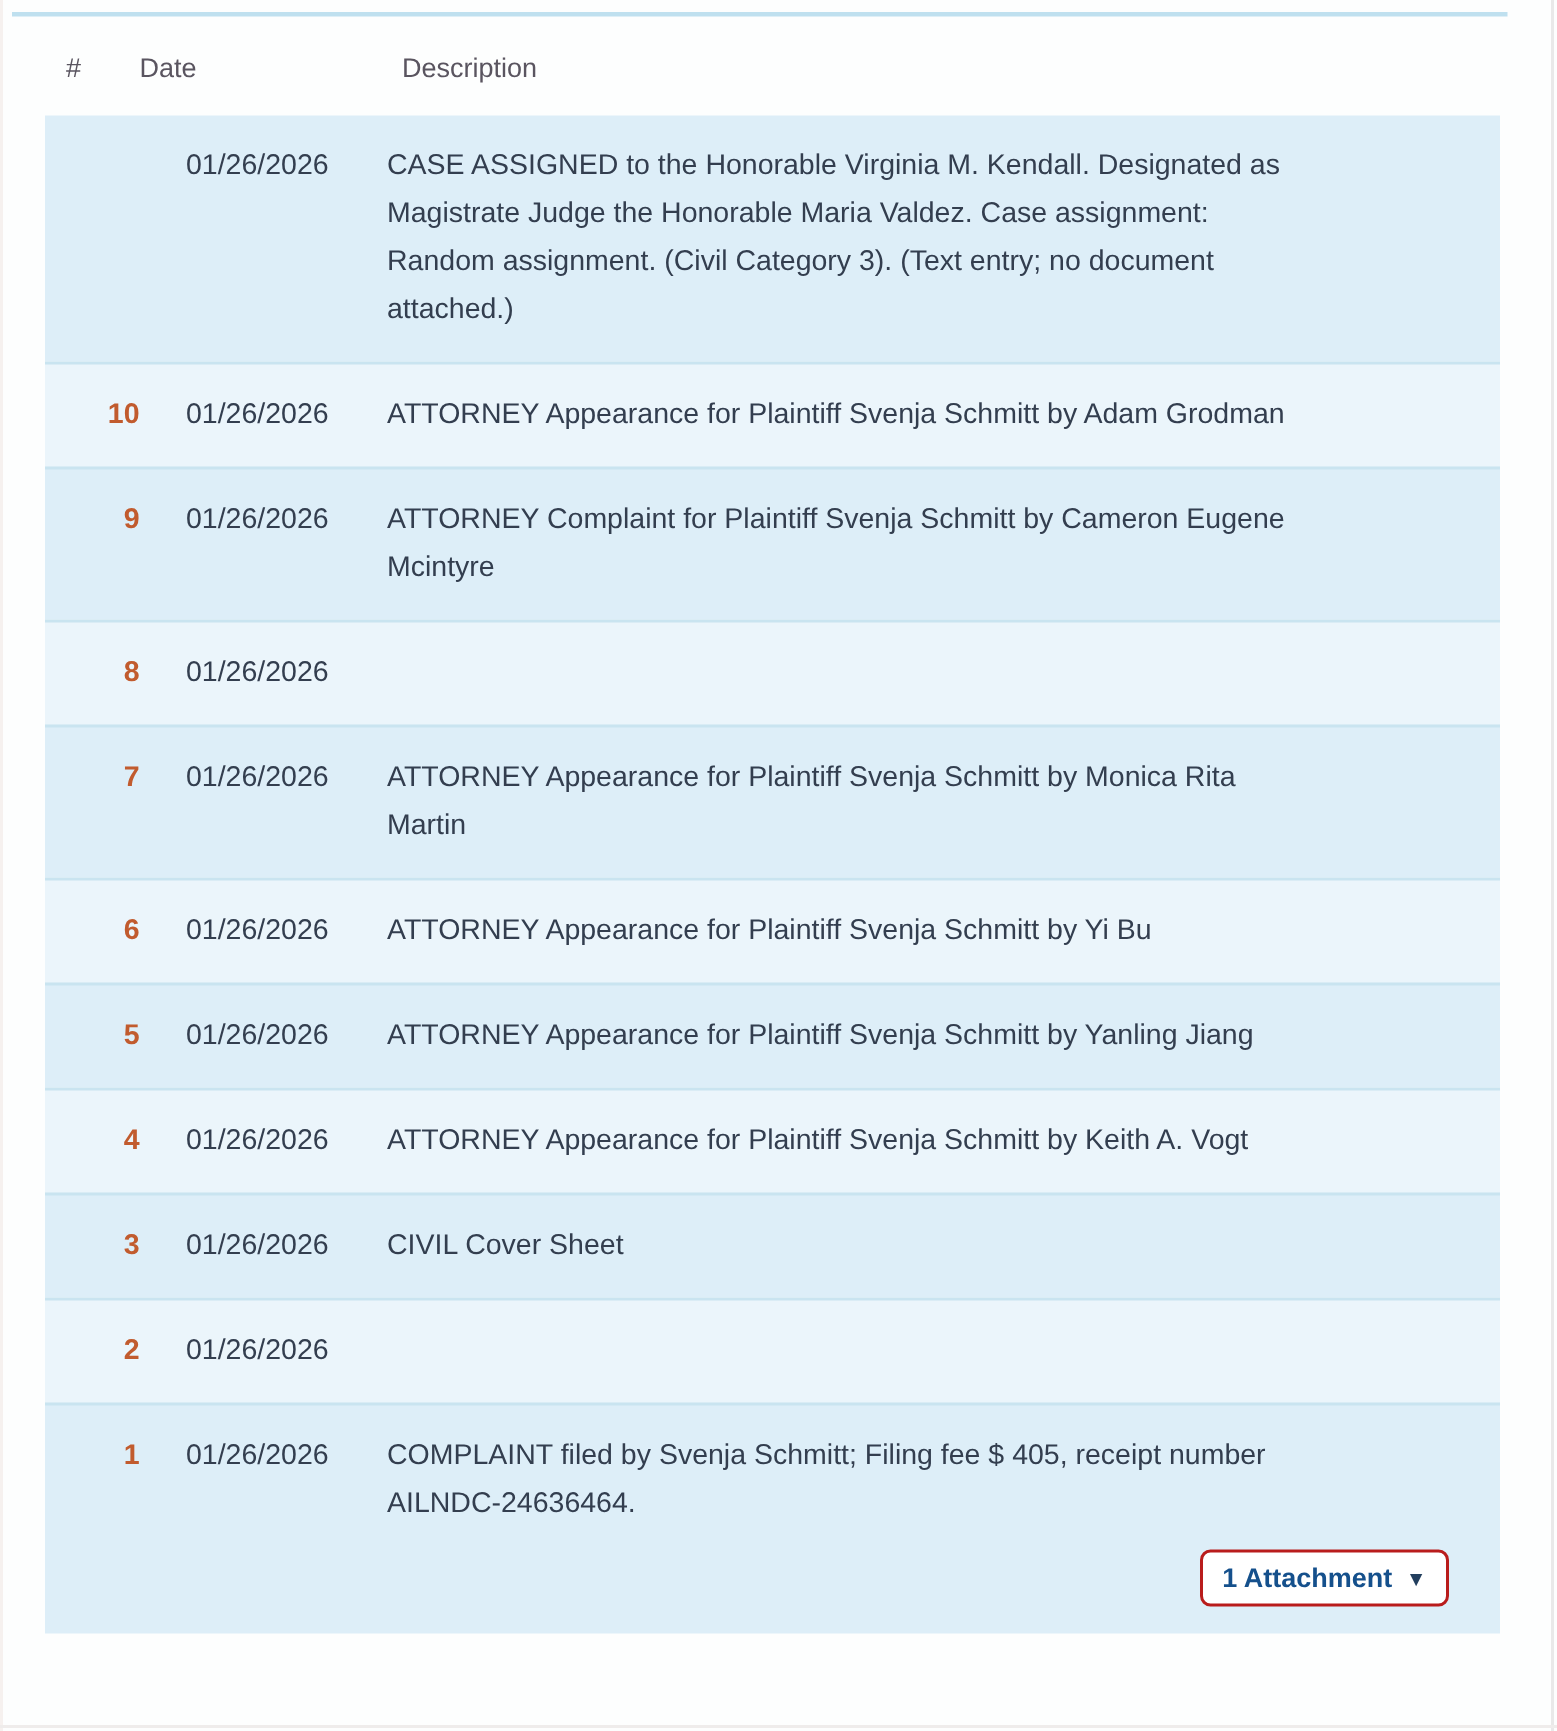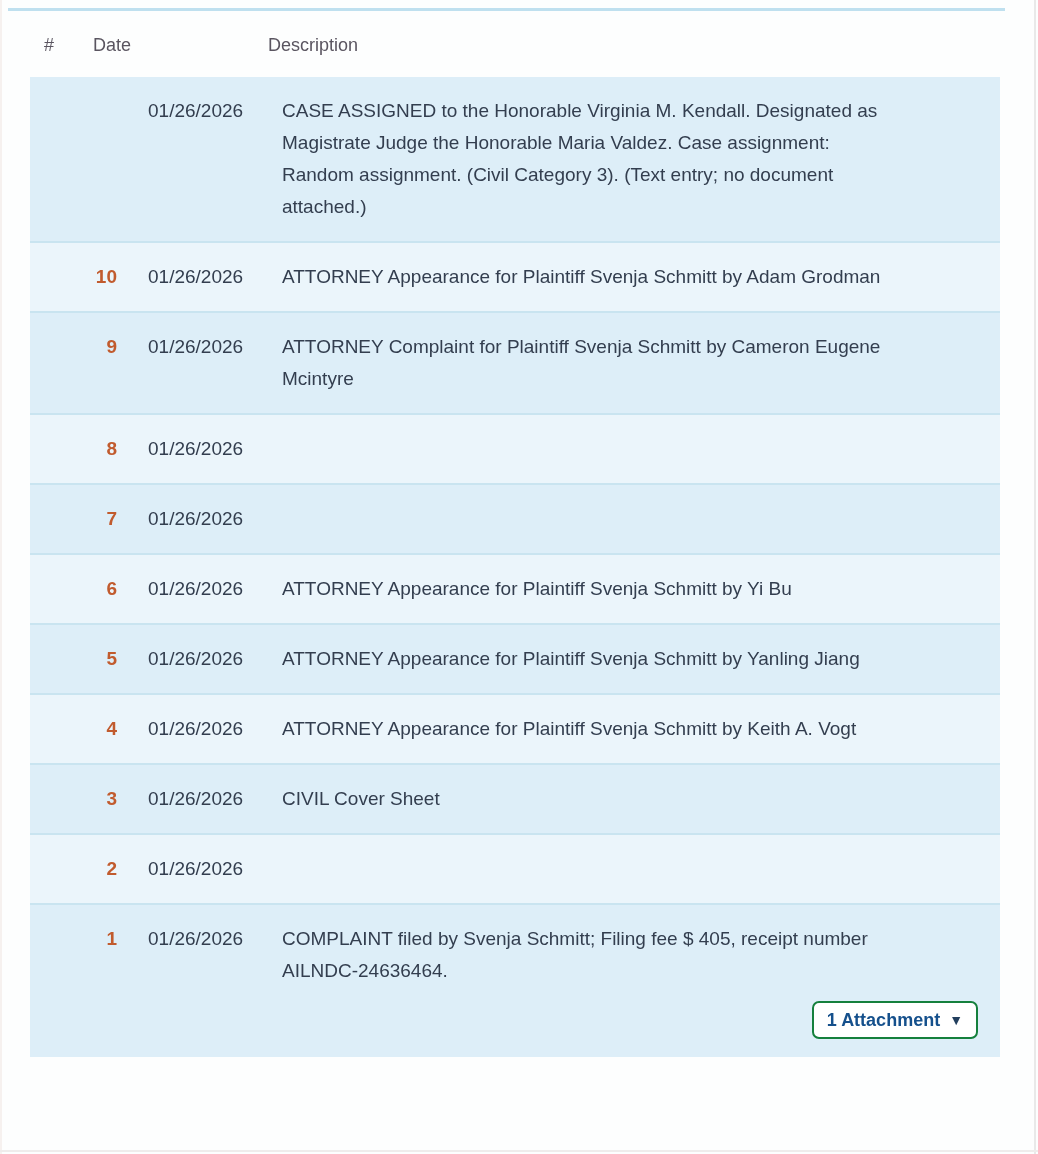--- a/index.html
+++ b/index.html
@@ -12,33 +12,33 @@
 
   
   .header { position:relative; height:66px; }
   .header span { position:absolute; top:21px; font-size:18px; color:#5a5560; line-height:26px; }
   .h-num  { left:14px; color:#3c4350; }
   .h-date { left:63px; }
   .h-desc { left:238px; }
 
   
   .rows { width:970px; }
-  .row { display:flex; padding:18px 4px; font-size:19px; line-height:32px; color:#333e4f; }
+  .row { display:flex; padding:18px 16px; font-size:19px; line-height:32px; color:#333e4f; }
   .row + .row { border-top:2px solid #c9e4f0; }
   .shade-dark  { background:#ddeef8; }
   .shade-light { background:#ebf5fb; }
 
-  .num { width:47px; text-align:right; font-weight:bold; color:#c15b2e; cursor:pointer; flex:none;margin-left:36px; }
+  .num { width:47px; text-align:right; font-weight:bold; color:#c15b2e; cursor:pointer; flex:none; }
   .date { width:134px; margin-left:31px; flex:none; }
   .desc { flex:1; padding-right:18px; display:flex; flex-direction:column; }
   .desc-text { white-space:pre-line; }
 
   .att-wrap { display:flex; justify-content:flex-end; margin-top:14px; }
   .att-btn { display:inline-flex; align-items:center; gap:9px; background:#ffffff;
-    border:2px solid #15803d; border-radius:7px; padding:4px 13px; height:38px;
+    border:2px solid #b91c1c; border-radius:7px; padding:4px 13px; height:38px;
     font-family:"Liberation Sans","DejaVu Sans",sans-serif;
     font-size:18px; font-weight:bold; color:#15508c; cursor:pointer; }
   .att-btn .arrow { font-size:14px; color:#223f5e; }
 
   
   .edge-right  { position:absolute; right:2px; top:0; width:2px; height:1154px; background:#e9e9e9; }
   .edge-bottom { position:absolute; left:0; bottom:2px; width:1038px; height:2px; background:#efeceb; }
   .edge-left   { position:absolute; left:0; top:0; width:2px; height:1154px; background:#f6f1ef; }
 </style>
 </head>
@@ -86,20 +86,25 @@
   </div>
 
   <div class="row shade-light">
     <span class="num">8</span>
     <span class="date">01/26/2026</span>
   </div>
 
   <div class="row shade-dark">
     <span class="num">7</span>
     <span class="date">01/26/2026</span>
+    <div class="desc">
+      <span class="desc-text">ATTORNEY Appearance for Plaintiff Svenja Schmitt by Monica Rita
+Martin</span>
+
+    </div>
   </div>
 
   <div class="row shade-light">
     <span class="num">6</span>
     <span class="date">01/26/2026</span>
     <div class="desc">
       <span class="desc-text">ATTORNEY Appearance for Plaintiff Svenja Schmitt by Yi Bu</span>
 
     </div>
   </div>

